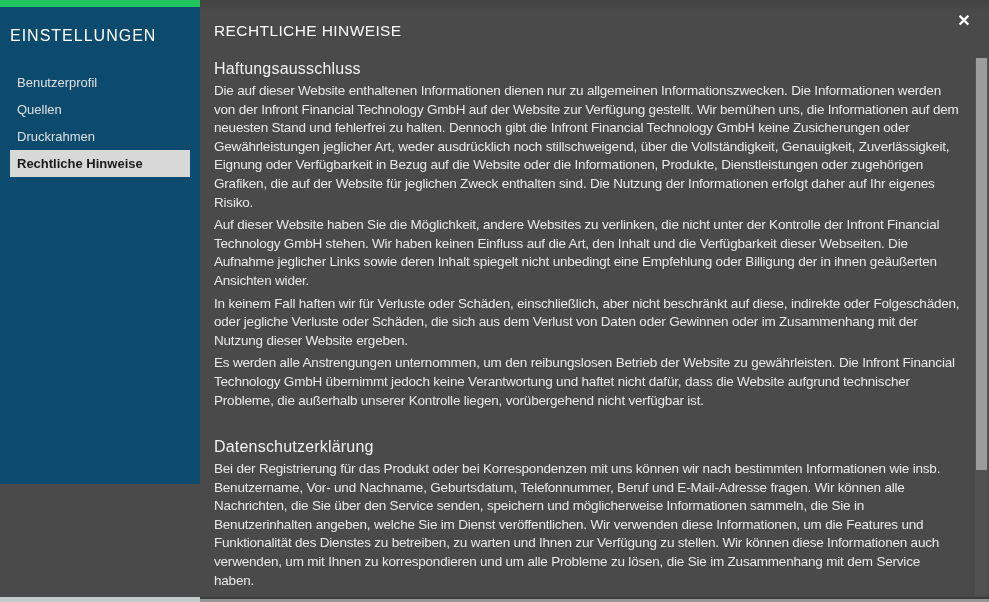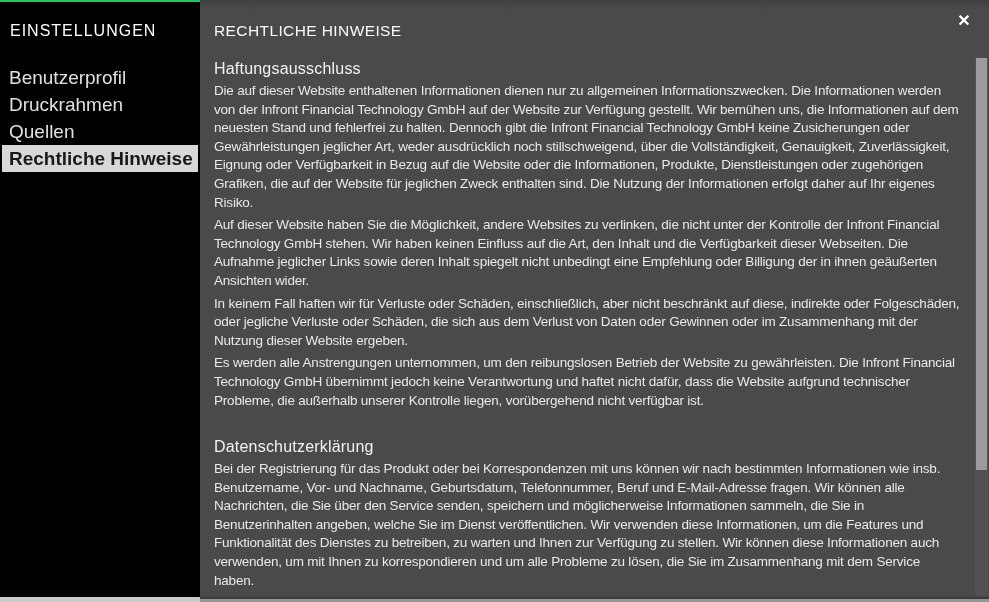--- a/index.html
+++ b/index.html
@@ -3,31 +3,31 @@
 <meta charset="utf-8">
 <style>
   * { margin:0; padding:0; box-sizing:border-box; }
   html,body { width:989px; height:602px; }
   body { font-family:"Liberation Sans", sans-serif; background:#4a4a4a; overflow:hidden; }
 
   .page { position:relative; width:989px; height:602px; background:#4a4a4a; }
 
   
   .sidebar {
-    position:absolute; left:0; top:0; width:200px; height:597px;
-    background:#000000; border-top:2px solid #22c55e;
+    position:absolute; left:0; top:0; width:200px; height:484px;
+    background:#0c4a6e; border-top:7px solid #22c55e;
   }
   .sidebar-title {
     margin:20px 0 0 10px; color:#ffffff; font-size:16px; font-weight:400;
     letter-spacing:1px;
   }
   .nav { margin-top:24px; }
   .nav-item {
-    height:27px; line-height:27px; margin:0 2px; padding-left:7px;
-    color:#dde0e2; font-size:19px; cursor:pointer; white-space:nowrap;
+    height:27px; line-height:27px; margin:0 10px; padding-left:7px;
+    color:#dde0e2; font-size:13px; cursor:pointer; white-space:nowrap;
   }
   .nav-item.selected {
     background:#d8d8d8; color:#191919; font-weight:700;
   }
 
   
   .content {
     position:absolute; left:200px; top:0; width:789px; height:595px;
     background:linear-gradient(#414141 0px, #4a4a4a 10px);
     overflow:hidden;
@@ -73,22 +73,22 @@
 </style>
 </head>
 <body>
 
 <div class="page">
 
   <div class="sidebar">
     <div class="sidebar-title">EINSTELLUNGEN</div>
     <div class="nav">
       <div class="nav-item">Benutzerprofil</div>
+      <div class="nav-item">Quellen</div>
       <div class="nav-item">Druckrahmen</div>
-      <div class="nav-item">Quellen</div>
       <div class="nav-item selected">Rechtliche Hinweise</div>
     </div>
   </div>
 
   <div class="content">
     <button class="close-btn">
       <span>✕</span>
     </button>
 
     <div class="content-inner">

